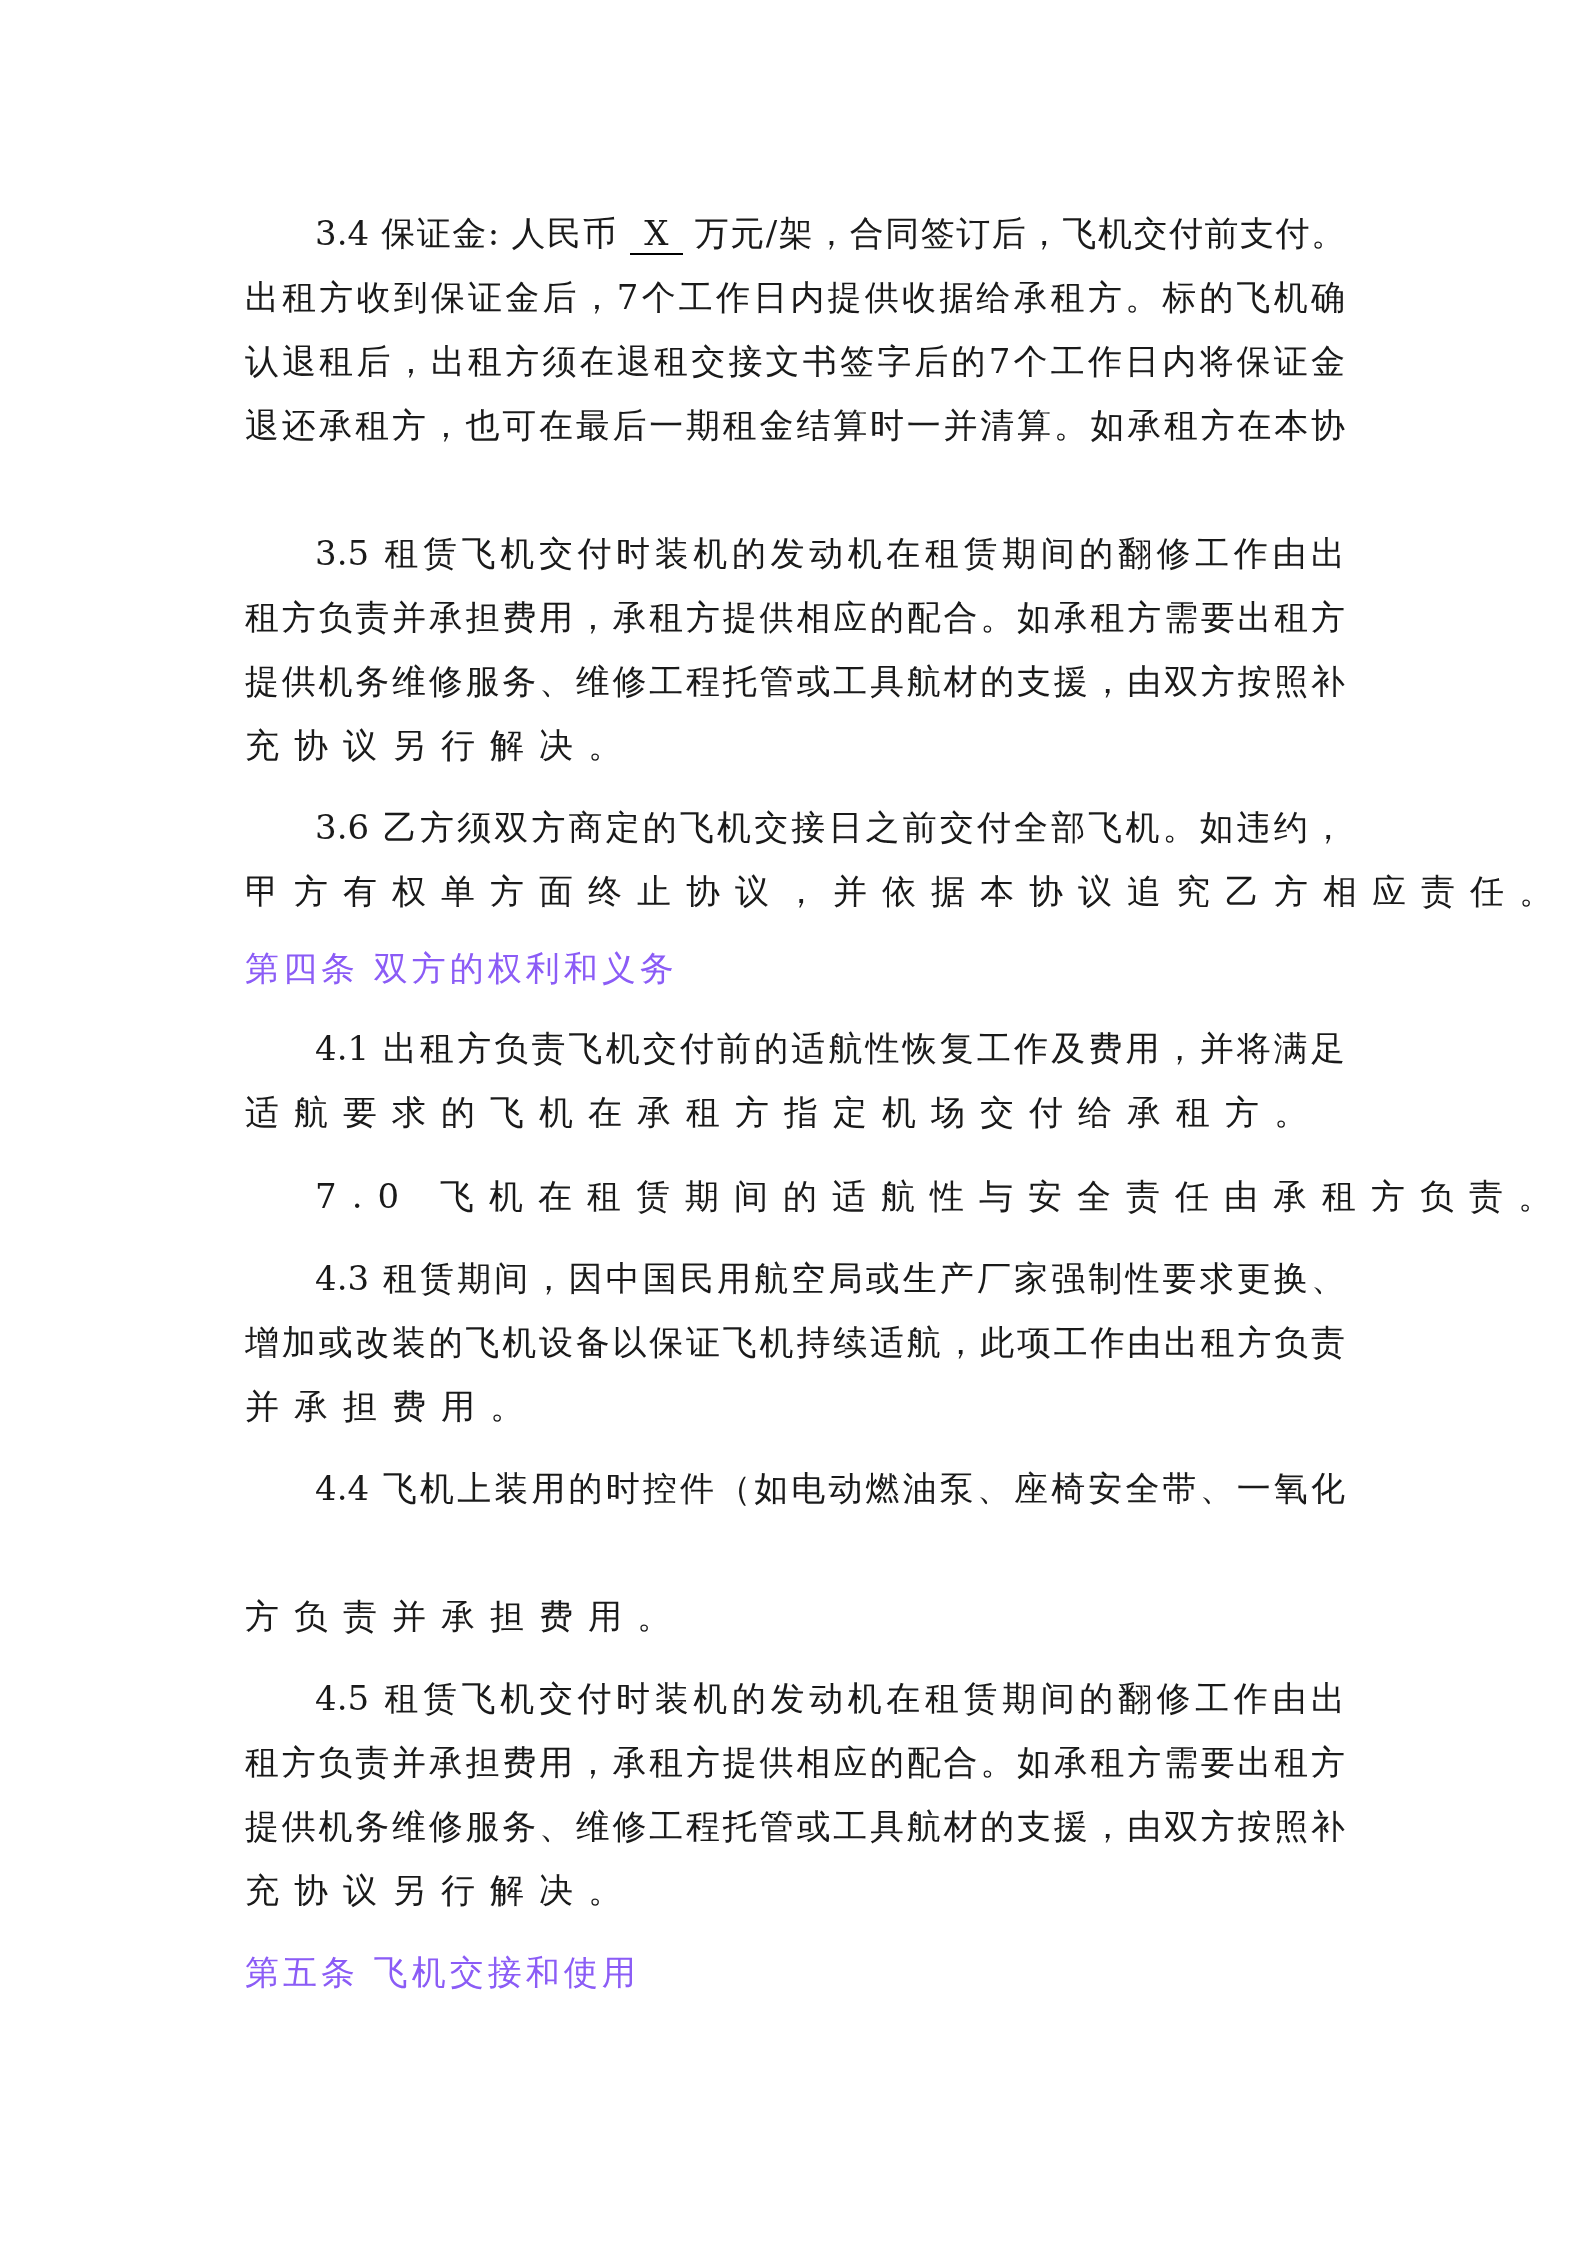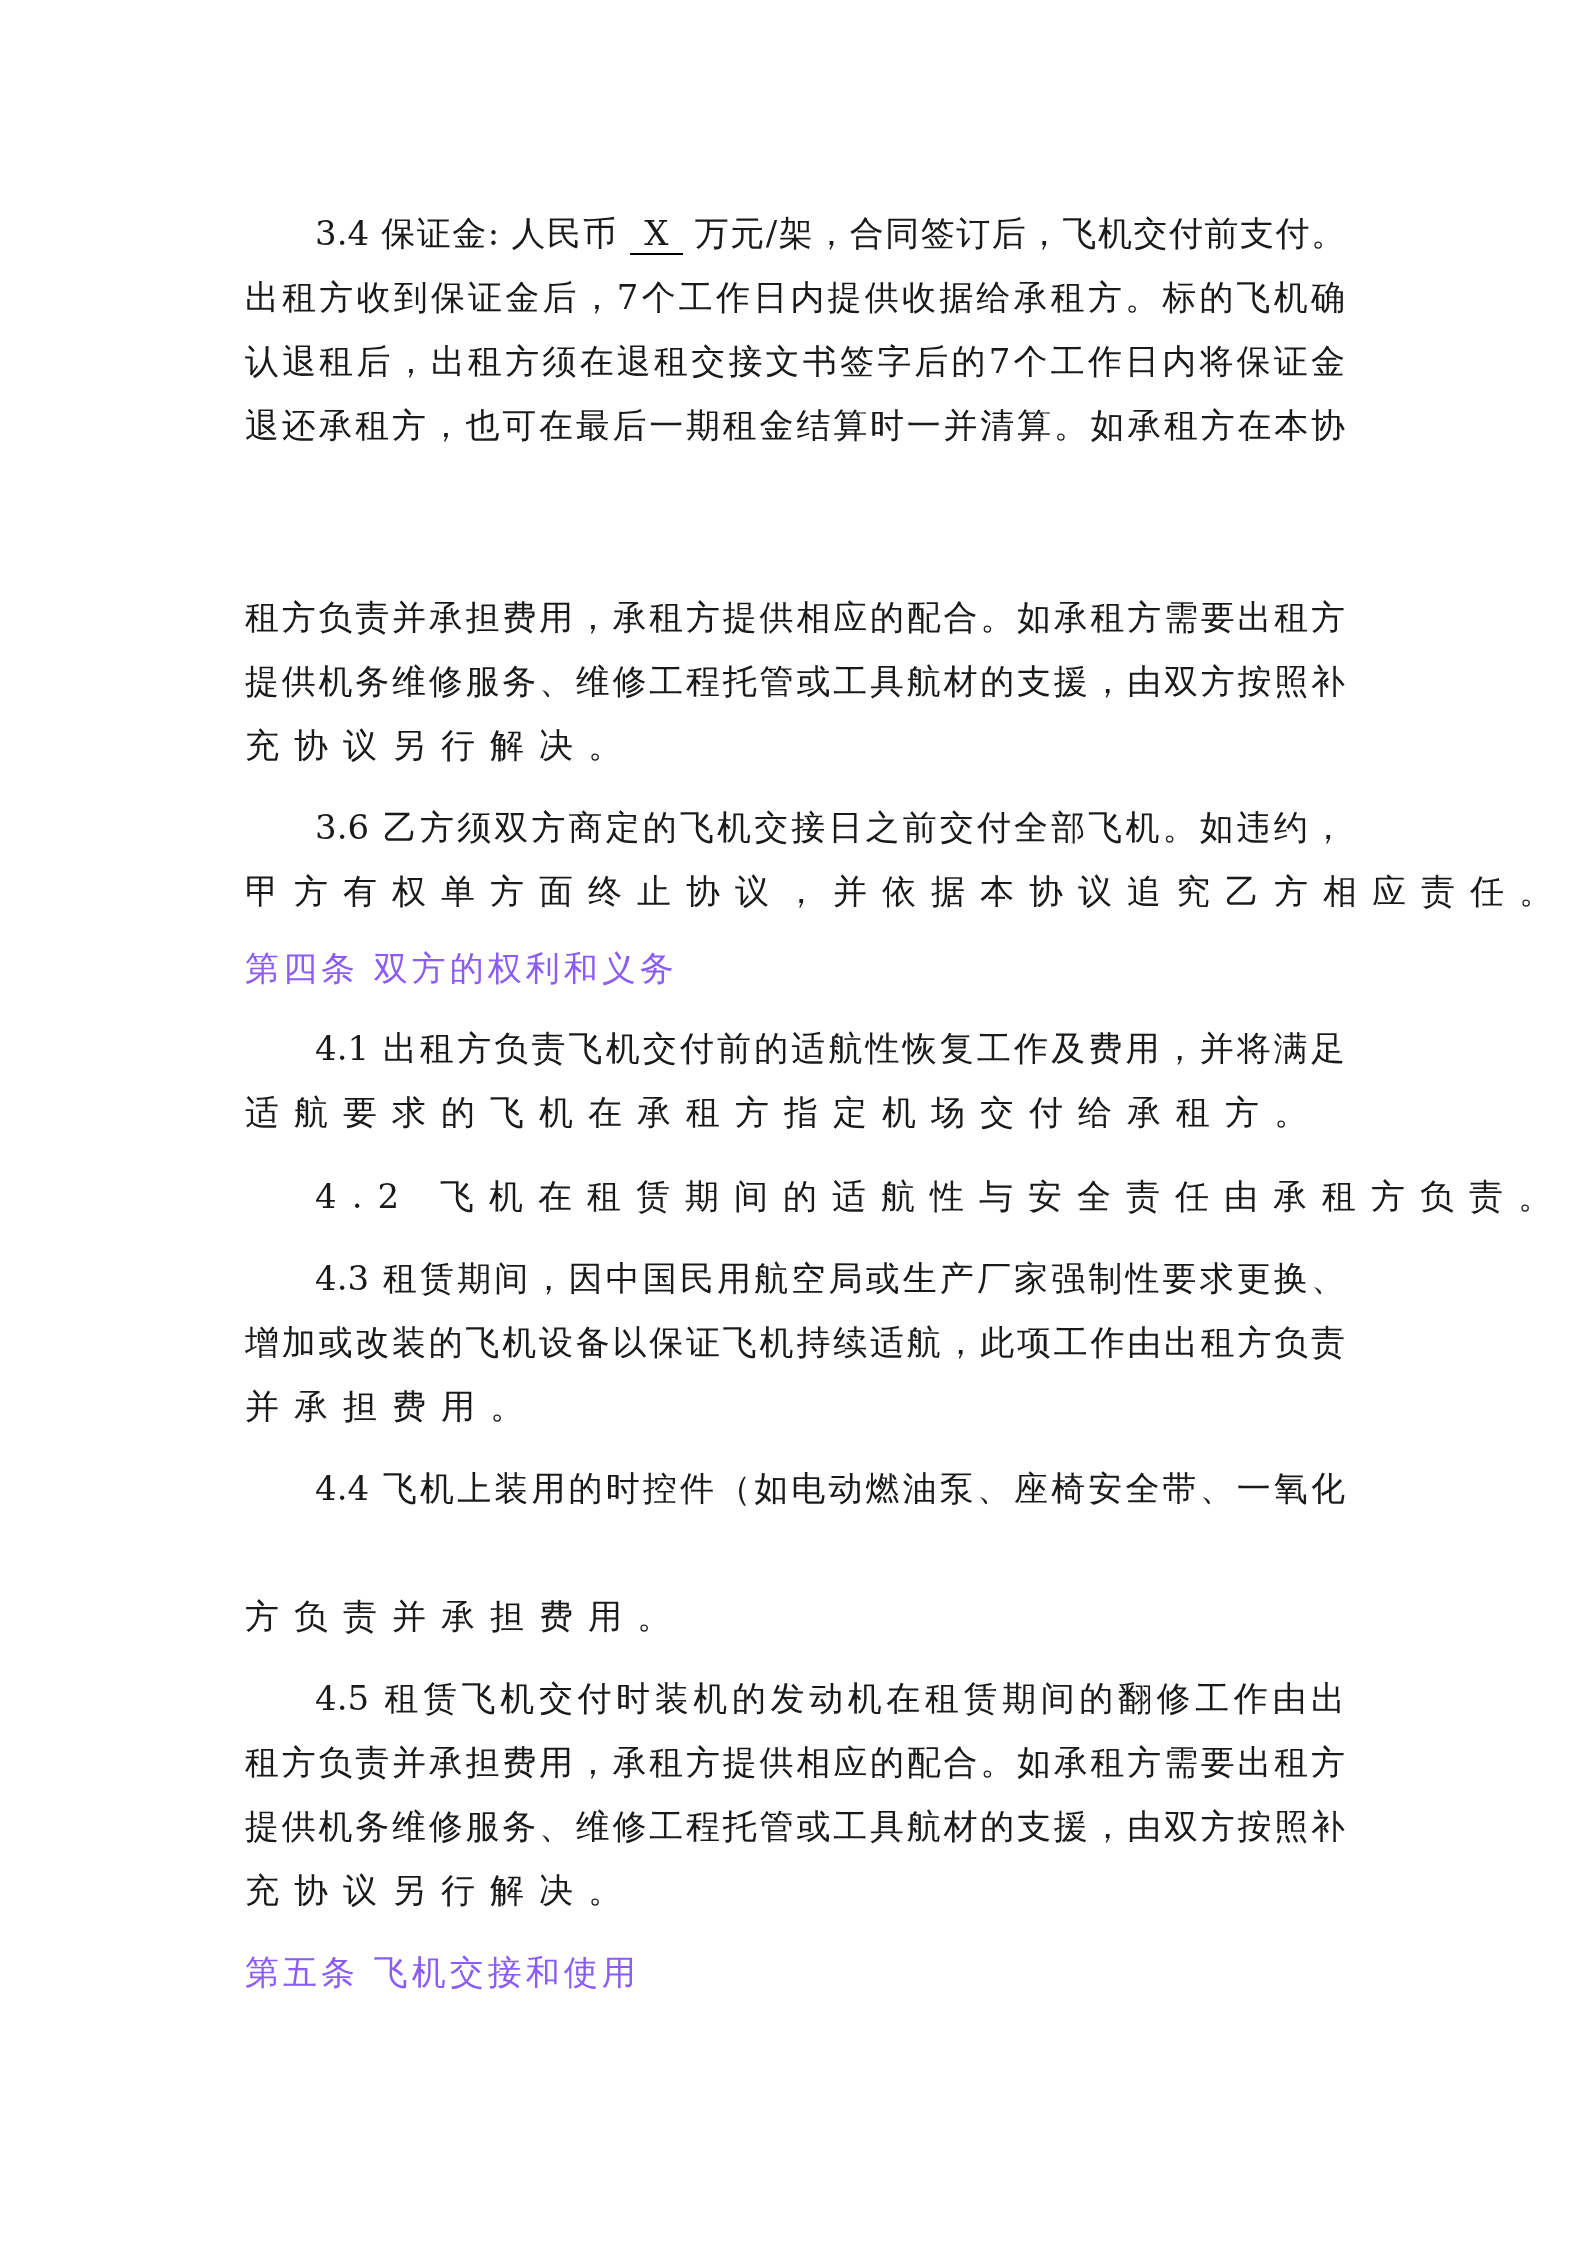--- a/index.html
+++ b/index.html
@@ -65,33 +65,34 @@
 </head>
 <body>
 
 <div class="page">
 
   <div class="line indent" style="top:208px;"><span>3.4 保证金: 人民币 </span><span class="blank">X</span><span> 万元/架，合同签订后，飞机交付前支付。</span></div>
   <div class="line" style="top:272px;">出租方收到保证金后，7个工作日内提供收据给承租方。标的飞机确</div>
   <div class="line" style="top:336px;">认退租后，出租方须在退租交接文书签字后的7个工作日内将保证金</div>
   <div class="line" style="top:400px;">退还承租方，也可在最后一期租金结算时一并清算。如承租方在本协</div>
 
+  <div class="line indent" style="top:528px;">3.5 租赁飞机交付时装机的发动机在租赁期间的翻修工作由出</div>
   <div class="line" style="top:592px;">租方负责并承担费用，承租方提供相应的配合。如承租方需要出租方</div>
   <div class="line" style="top:656px;">提供机务维修服务、维修工程托管或工具航材的支援，由双方按照补</div>
   <div class="line last" style="top:720px;">充协议另行解决。</div>
 
   <div class="line indent" style="top:802px;">3.6 乙方须双方商定的飞机交接日之前交付全部飞机。如违约，</div>
   <div class="line last" style="top:866px;">甲方有权单方面终止协议，并依据本协议追究乙方相应责任。</div>
 
   <div class="heading" style="top:943px;">第四条 双方的权利和义务</div>
 
   <div class="line indent" style="top:1023px;">4.1 出租方负责飞机交付前的适航性恢复工作及费用，并将满足</div>
   <div class="line last" style="top:1087px;">适航要求的飞机在承租方指定机场交付给承租方。</div>
 
-  <div class="line indent last" style="top:1171px;">4.2 飞机在租赁期间的适航性与安全责任由承租方负责。</div>
+  <div class="line indent last" style="top:1171px;">7.0 飞机在租赁期间的适航性与安全责任由承租方负责。</div>
 
   <div class="line indent" style="top:1253px;">4.3 租赁期间，因中国民用航空局或生产厂家强制性要求更换、</div>
   <div class="line" style="top:1317px;">增加或改装的飞机设备以保证飞机持续适航，此项工作由出租方负责</div>
   <div class="line last" style="top:1381px;">并承担费用。</div>
 
   <div class="line indent" style="top:1463px;">4.4 飞机上装用的时控件（如电动燃油泵、座椅安全带、一氧化</div>
   <div class="line last" style="top:1591px;">方负责并承担费用。</div>
 
   <div class="line indent" style="top:1673px;">4.5 租赁飞机交付时装机的发动机在租赁期间的翻修工作由出</div>
   <div class="line" style="top:1737px;">租方负责并承担费用，承租方提供相应的配合。如承租方需要出租方</div>

